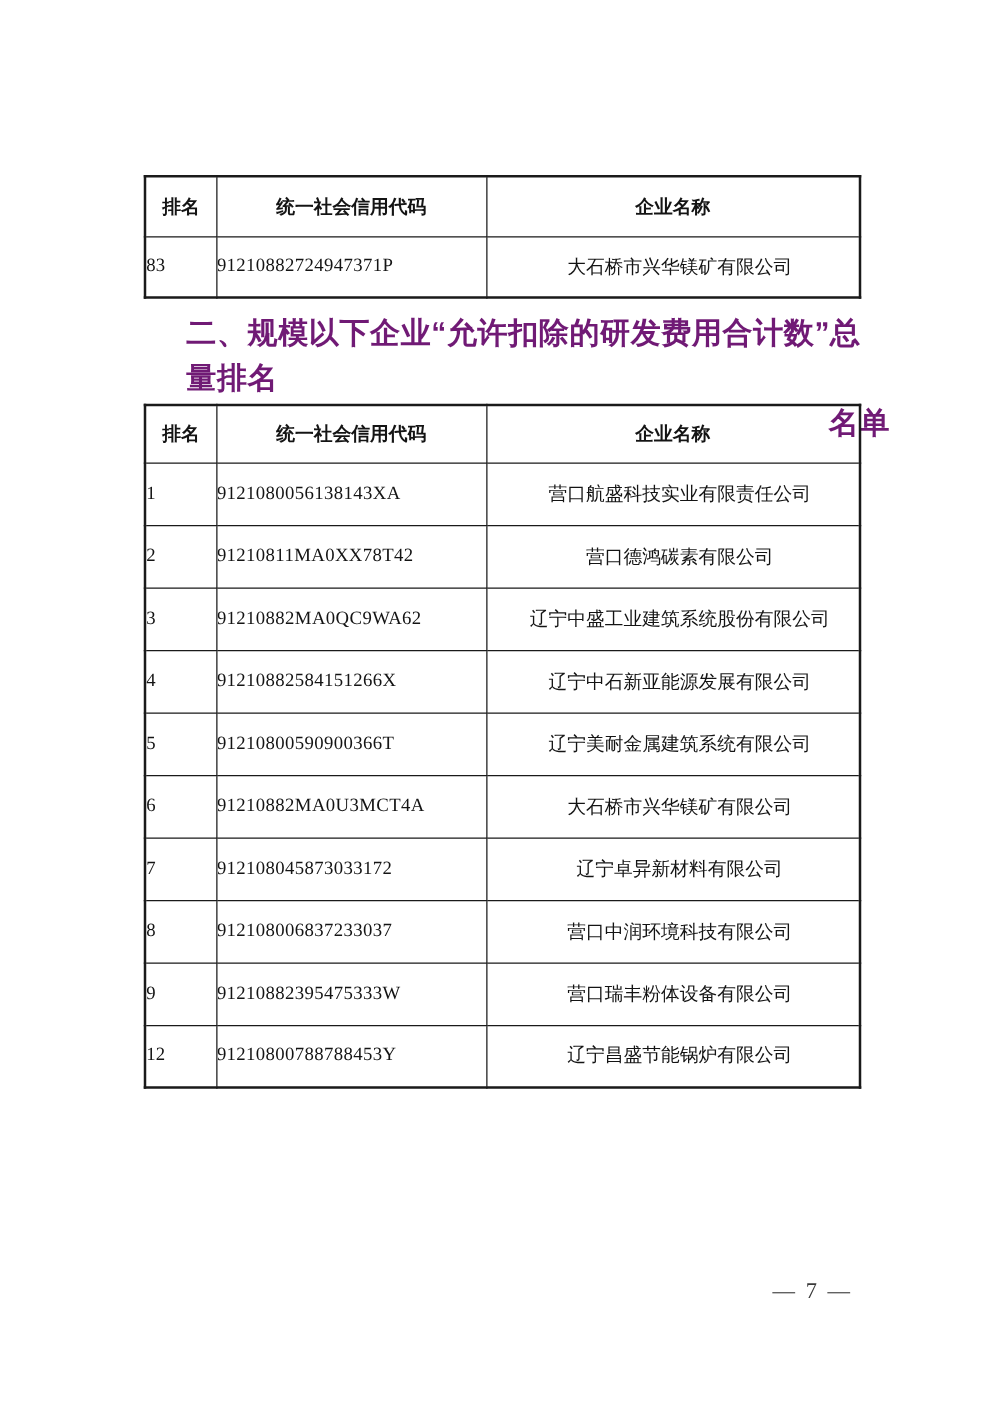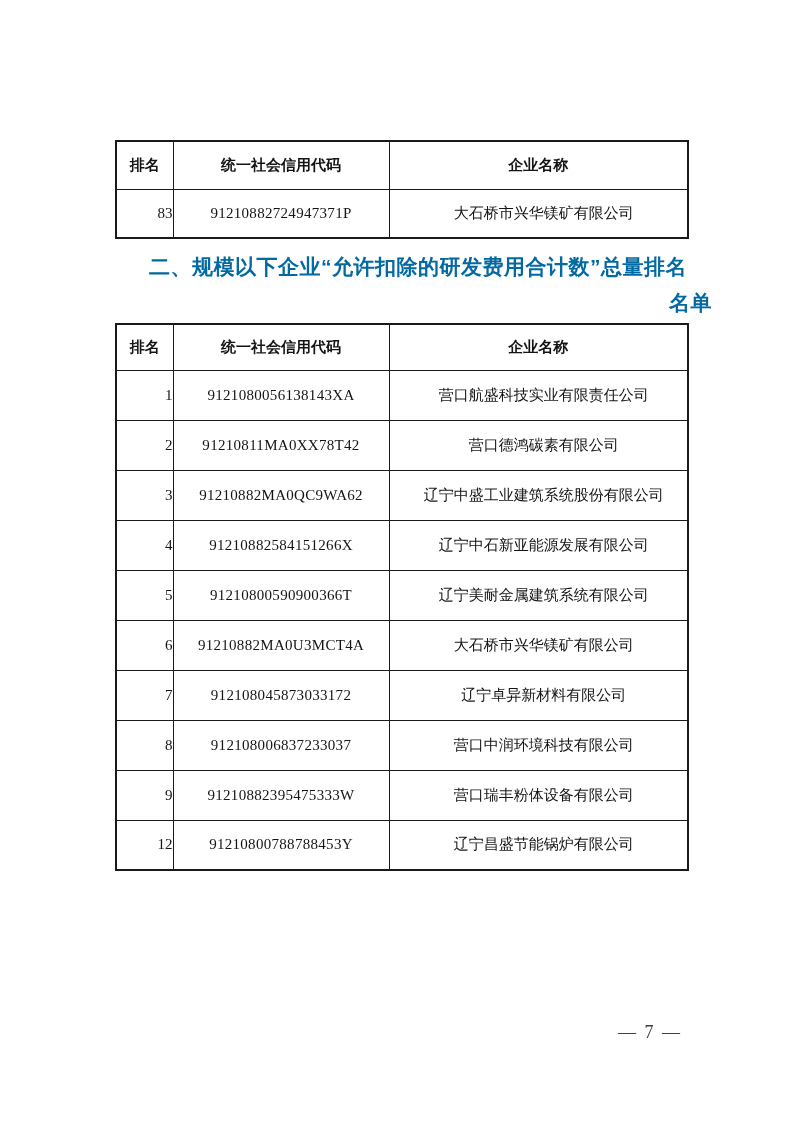--- a/index.html
+++ b/index.html
@@ -31,40 +31,40 @@
     overflow: hidden;
   }
   .rank-table th {
     font-weight: bold;
     text-align: center;
     height: 48px;
   }
   .col-rank  { width: 57px; }
   .col-code  { width: 216px; }
   .col-name  { width: 299px; }
-  .cell-rank { text-align: right; }
-  .cell-code { text-align: center; letter-spacing: 0.3px; }
+  .cell-rank { text-align: left; }
+  .cell-code { letter-spacing: 0.3px; }
   .cell-name { text-align: center; padding-left: 11px; }
   #table1-wrap {
     position: absolute; left: 115px; top: 140px;
   }
   #table1-wrap td { height: 49px; }
   #table2-wrap {
     position: absolute; left: 115px; top: 323px;
   }
   #table2-wrap th { height: 46px; }
   #table2-wrap td { height: 50px; }
   .section-heading {
     position: absolute;
     left: 100px; top: 249px;
     width: 612px;
     font-family: "Liberation Sans", "DejaVu Sans", sans-serif;
     font-weight: bold;
-    font-size: 21px;
-    color: #0369a1;
+    font-size: 24px;
+    color: #701a75;
     letter-spacing: 0.5px;
     line-height: 36px;
   }
   .section-heading .line1 { padding-left: 49px; }
   .section-heading .line2 { padding-left: 0; text-align: right; }
   .page-number {
     position: absolute;
     top: 1022px;
     left: 555px;
     width: 190px;

